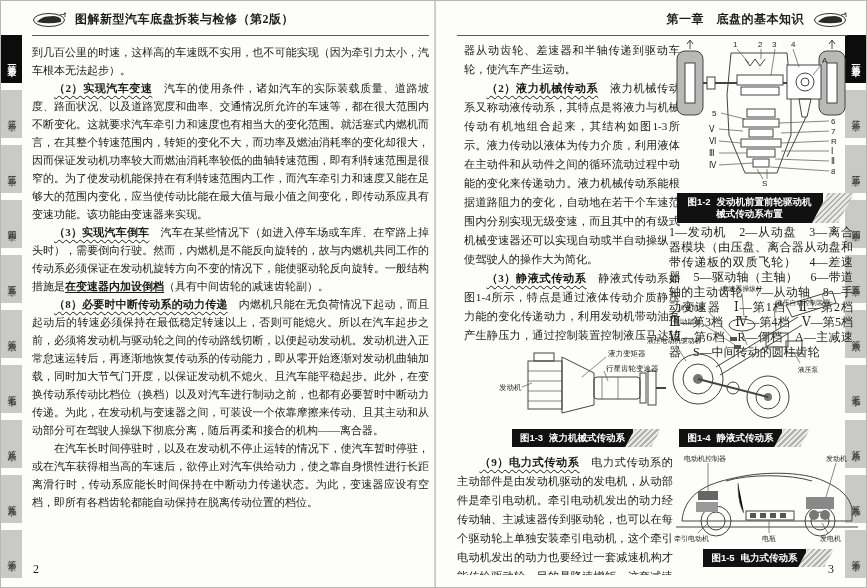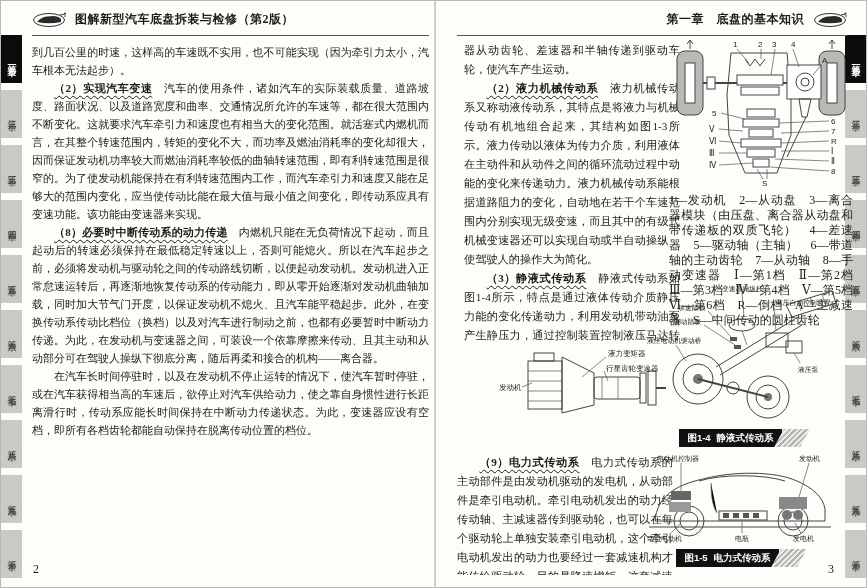--- a/index.html
+++ b/index.html
@@ -97,20 +97,21 @@
         <path d="M7,11 Q11,6 17,5.5 L24,5 Q29,5.5 31,8 L31,11 Q19,13.5 7,11 Z" fill="#2a2a2a"></path>
         <path d="M30,4 Q36,2 35,6" fill="none" stroke="#333" stroke-width="1"></path>
         <circle cx="34.5" cy="2.5" r="1" fill="#333"></circle>
       </svg>
     </span>
   </div>
 
   <div class="ltext">
     <p class="noind">到几百公里的时速，这样高的车速既不实用，也不可能实现（因为牵引力太小，汽车根本无法起步）。</p>
     <p><span class="para-head">（2）实现汽车变速</span>　<span>汽车的使用条件，诸如汽车的实际装载质量、道路坡度、路面状况、以及道路宽度和曲率、交通情况所允许的车速等，都在很大范围内不断变化。这就要求汽车牵引力和速度也有相当大的变化范围。就活塞式内燃机而言，在其整个转速范围内，转矩的变化不大，而功率及燃油消耗率的变化却很大，因而保证发动机功率较大而燃油消耗率较低的曲轴转速范围，即有利转速范围是很窄的。为了使发动机能保持在有利转速范围内工作，而汽车牵引力和速度又能在足够大的范围内变化，应当使传动比能在最大值与最小值之间变化，即传动系应具有变速功能。该功能由变速器来实现。</span></p>
+    <p><span class="para-head">（3）实现汽车倒车</span>　<span>汽车在某些情况下（如进入停车场或车库、在窄路上掉头时），需要倒向行驶。然而，内燃机是不能反向旋转的，故与内燃机共同工作的传动系必须保证在发动机旋转方向不变的情况下，能使驱动轮反向旋转。一般结构措施是</span><span class="em-u">在变速器内加设倒档</span><span>（具有中间齿轮的减速齿轮副）。</span></p>
     <p><span class="para-head">（8）必要时中断传动系的动力传递</span>　<span>内燃机只能在无负荷情况下起动，而且起动后的转速必须保持在最低稳定转速以上，否则可能熄火。所以在汽车起步之前，必须将发动机与驱动轮之间的传动路线切断，以便起动发动机。发动机进入正常怠速运转后，再逐渐地恢复传动系的传动能力，即从零开始逐渐对发动机曲轴加载，同时加大节气门开度，以保证发动机不熄火、且汽车能平稳起步。此外，在变换传动系传动比档位（换档）以及对汽车进行制动之前，也都有必要暂时中断动力传递。为此，在发动机与变速器之间，可装设一个依靠摩擦来传动、且其主动和从动部分可在驾驶人操纵下彻底分离，随后再柔和接合的机构——离合器。</span></p>
     <p>在汽车长时间停驻时，以及在发动机不停止运转的情况下，使汽车暂时停驻，或在汽车获得相当高的车速后，欲停止对汽车供给动力，使之靠自身惯性进行长距离滑行时，传动系应能长时间保持在中断动力传递状态。为此，变速器应设有空档，即所有各档齿轮都能自动保持在脱离传动位置的档位。</p>
 
   </div>
 
   <div class="rcol rcol1">
     <p class="noind">器从动齿轮、差速器和半轴传递到驱动车轮，使汽车产生运动。</p>
     <p><span class="para-head">（2）液力机械传动系</span>　<span>液力机械传动系又称动液传动系，其特点是将液力与机械传动有机地组合起来，其结构如图1-3所示。液力传动以液体为传力介质，利用液体在主动件和从动件之间的循环流动过程中动能的变化来传递动力。液力机械传动系能根据道路阻力的变化，自动地在若干个车速范围内分别实现无级变速，而且其中的有级式机械变速器还可以实现自动或半自动操纵，使驾驶人的操作大为简化。</span></p>
     <p><span class="para-head">（3）静液式传动系</span>　<span>静液式传动系如图1-4所示，特点是通过液体传动介质静压力能的变化传递动力，利用发动机带动油泵产生静压力，通过控制装置控制液压马达转速，用一个液压马达带动驱动桥或用两个液压马达直接驱动两个驱动轮。静液式传动系统的主要缺点是机械效率低、造价高、使用寿命短、可靠性差等，故还没有得到广泛应用。</span></p>
   </div>
@@ -180,20 +181,24 @@
       <text x="40" y="119" font-size="8">Ⅲ</text>
       <text x="40" y="131" font-size="8">Ⅳ</text>
       <text x="162" y="87" font-size="8">6</text>
       <text x="162" y="97" font-size="8">7</text>
       <text x="162" y="107" font-size="8">R</text>
       <text x="162" y="117" font-size="8">Ⅰ</text>
       <text x="162" y="127" font-size="8">Ⅱ</text>
       <text x="162" y="137" font-size="8">8</text>
       <text x="93" y="149" font-size="8">S</text>
     </svg>
+    <div class="figcap-wrap">
+      <div class="figcap" style="width:130px"><span class="tag">图1-2</span><span>发动机前置前轮驱动机械式传动系布置</span></div>
+      <div class="figcap-stripe"></div>
+    </div>
     <div class="legend">1—发动机　2—从动盘　3—离合器模块（由压盘、离合器从动盘和带传递板的双质飞轮）　4—差速器　5—驱动轴（主轴）　6—带道轴的主动齿轮　7—从动轴　8—手动变速器　Ⅰ—第1档　Ⅱ—第2档　Ⅲ—第3档　Ⅳ—第4档　Ⅴ—第5档　Ⅵ—第6档　R—倒档　A—主减速器　S—中间传动的圆柱齿轮</div>
   </div>
 
   <div class="fig" style="left:497px;top:342px;width:172px">
     <svg width="172" height="80" viewBox="0 0 172 80">
       <rect x="30" y="18" width="34" height="48" class="pt"></rect>
       <line x1="30" y1="28" x2="64" y2="28" class="ln"></line>
         <line x1="30" y1="38" x2="64" y2="38" class="ln"></line>
       <line x1="30" y1="48" x2="64" y2="48" class="ln"></line>
         <line x1="30" y1="58" x2="64" y2="58" class="ln"></line>
@@ -206,20 +211,21 @@
       <rect x="150" y="28" width="8" height="34" class="pt"></rect>
       <line x1="158" y1="45" x2="168" y2="45" stroke="#444" stroke-width="2"></line>
       <line x1="24" y1="44" x2="34" y2="40" class="ln"></line>
       <line x1="108" y1="14" x2="84" y2="34" class="ln"></line>
       <line x1="106" y1="28" x2="110" y2="38" class="ln"></line>
       <text x="1" y="47" font-size="7.5">发动机</text>
       <text x="110" y="13" font-size="7.5">液力变矩器</text>
       <text x="108" y="28" font-size="7.5">行星齿轮变速器</text>
     </svg>
     <div class="figcap-wrap">
+      <div class="figcap"><span class="tag">图1-3</span><span>液力机械式传动系</span></div>
       <div class="figcap-stripe"></div>
     </div>
   </div>
 
   <div class="fig" style="left:645px;top:278px;width:192px">
     <svg width="192" height="144" viewBox="0 0 192 144">
       <circle cx="52" cy="100" r="25" class="pt"></circle>
         <circle cx="52" cy="100" r="15" class="pt"></circle>
         <circle cx="52" cy="100" r="5" fill="#777"></circle>
       <circle cx="122" cy="118" r="21" class="pt"></circle>
@@ -251,21 +257,21 @@
       <text x="28" y="45" font-size="6.8">制动踏板</text>
       <text x="1" y="64" font-size="6.8">液压电动机驱动桥</text>
       <text x="152" y="93" font-size="6.8">液压泵</text>
     </svg>
     <div class="figcap-wrap">
       <div class="figcap"><span class="tag">图1-4</span><span>静液式传动系</span></div>
       <div class="figcap-stripe"></div>
     </div>
   </div>
 
-  <div class="fig" style="left:640px;top:448px;width:196px">
+  <div class="fig" style="left:667px;top:448px;width:196px">
     <svg width="196" height="94" viewBox="0 0 196 94">
       <line x1="8" y1="78" x2="190" y2="78" stroke="#444"></line>
       <path d="M14,72 C16,48 34,36 62,30 C92,22 134,22 156,32 C172,39 182,48 184,60 L184,72 Z" class="pt"></path>
       <path d="M58,32 C80,25 122,25 144,32" class="pt"></path>
       <path d="M70,34 C70,48 72,58 76,64" class="ln"></path>
       <circle cx="48" cy="72" r="15" fill="#fff" class="pt"></circle>
         <circle cx="48" cy="72" r="9" class="pt"></circle>
       <circle cx="152" cy="72" r="15" fill="#fff" class="pt"></circle>
         <circle cx="152" cy="72" r="9" class="pt"></circle>
       <rect x="30" y="42" width="20" height="9" fill="#666"></rect>

